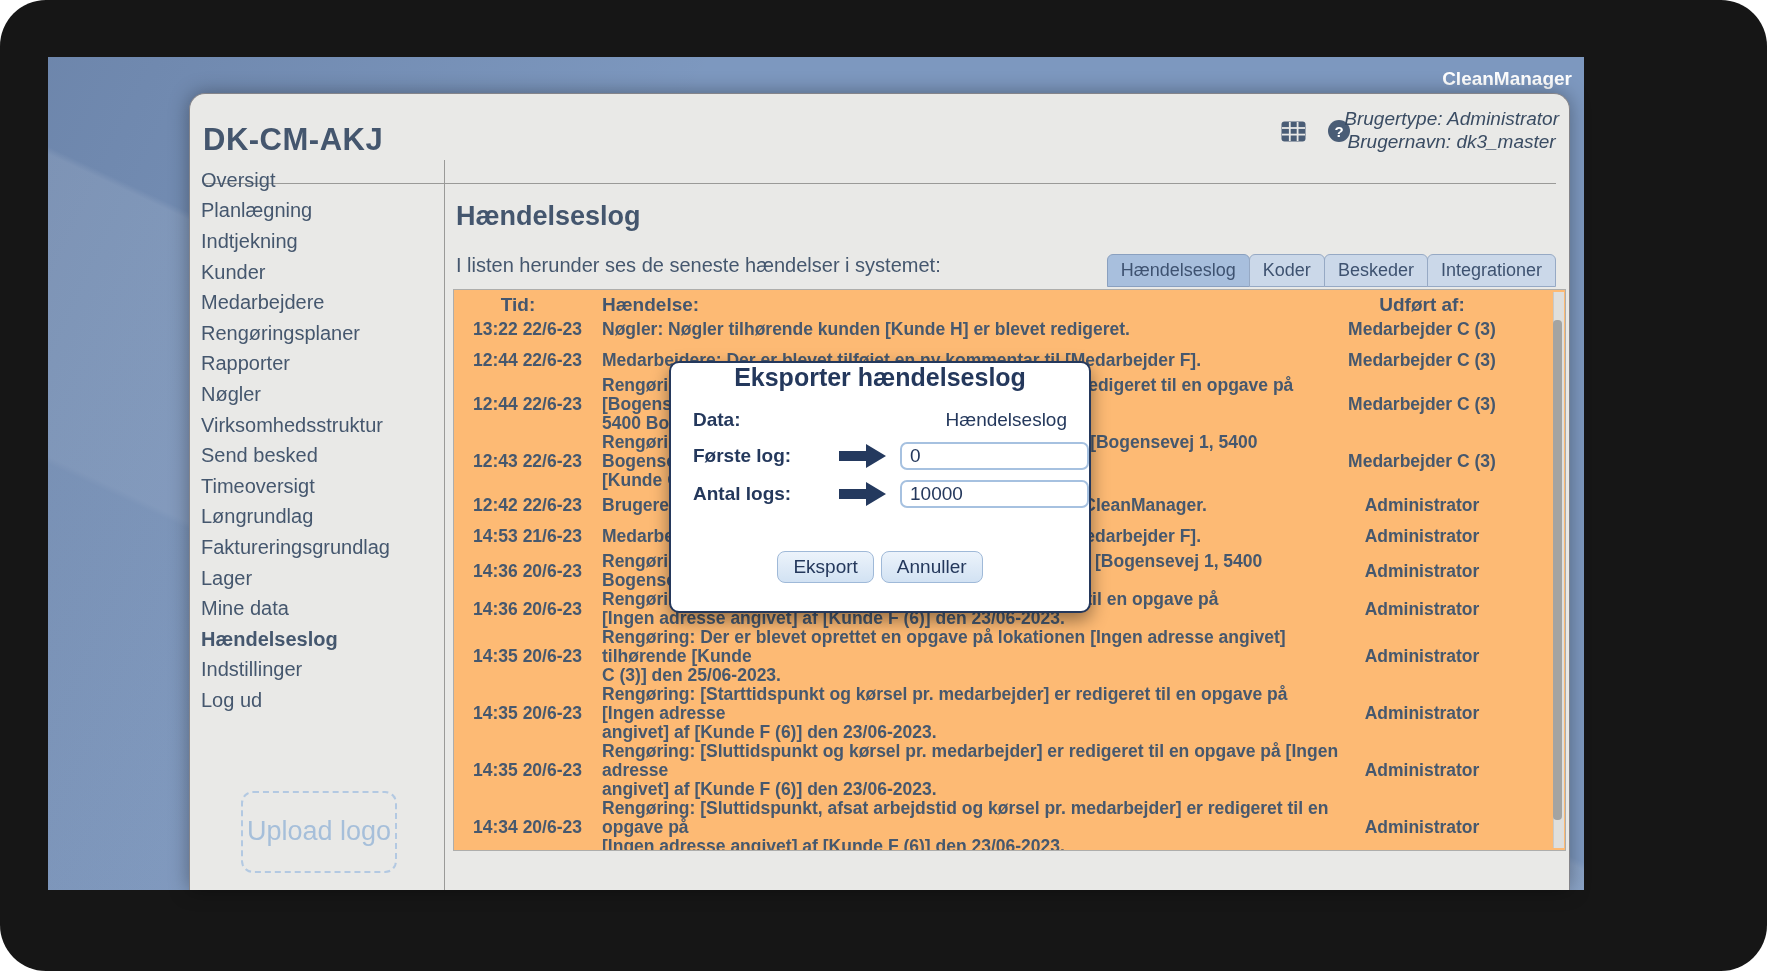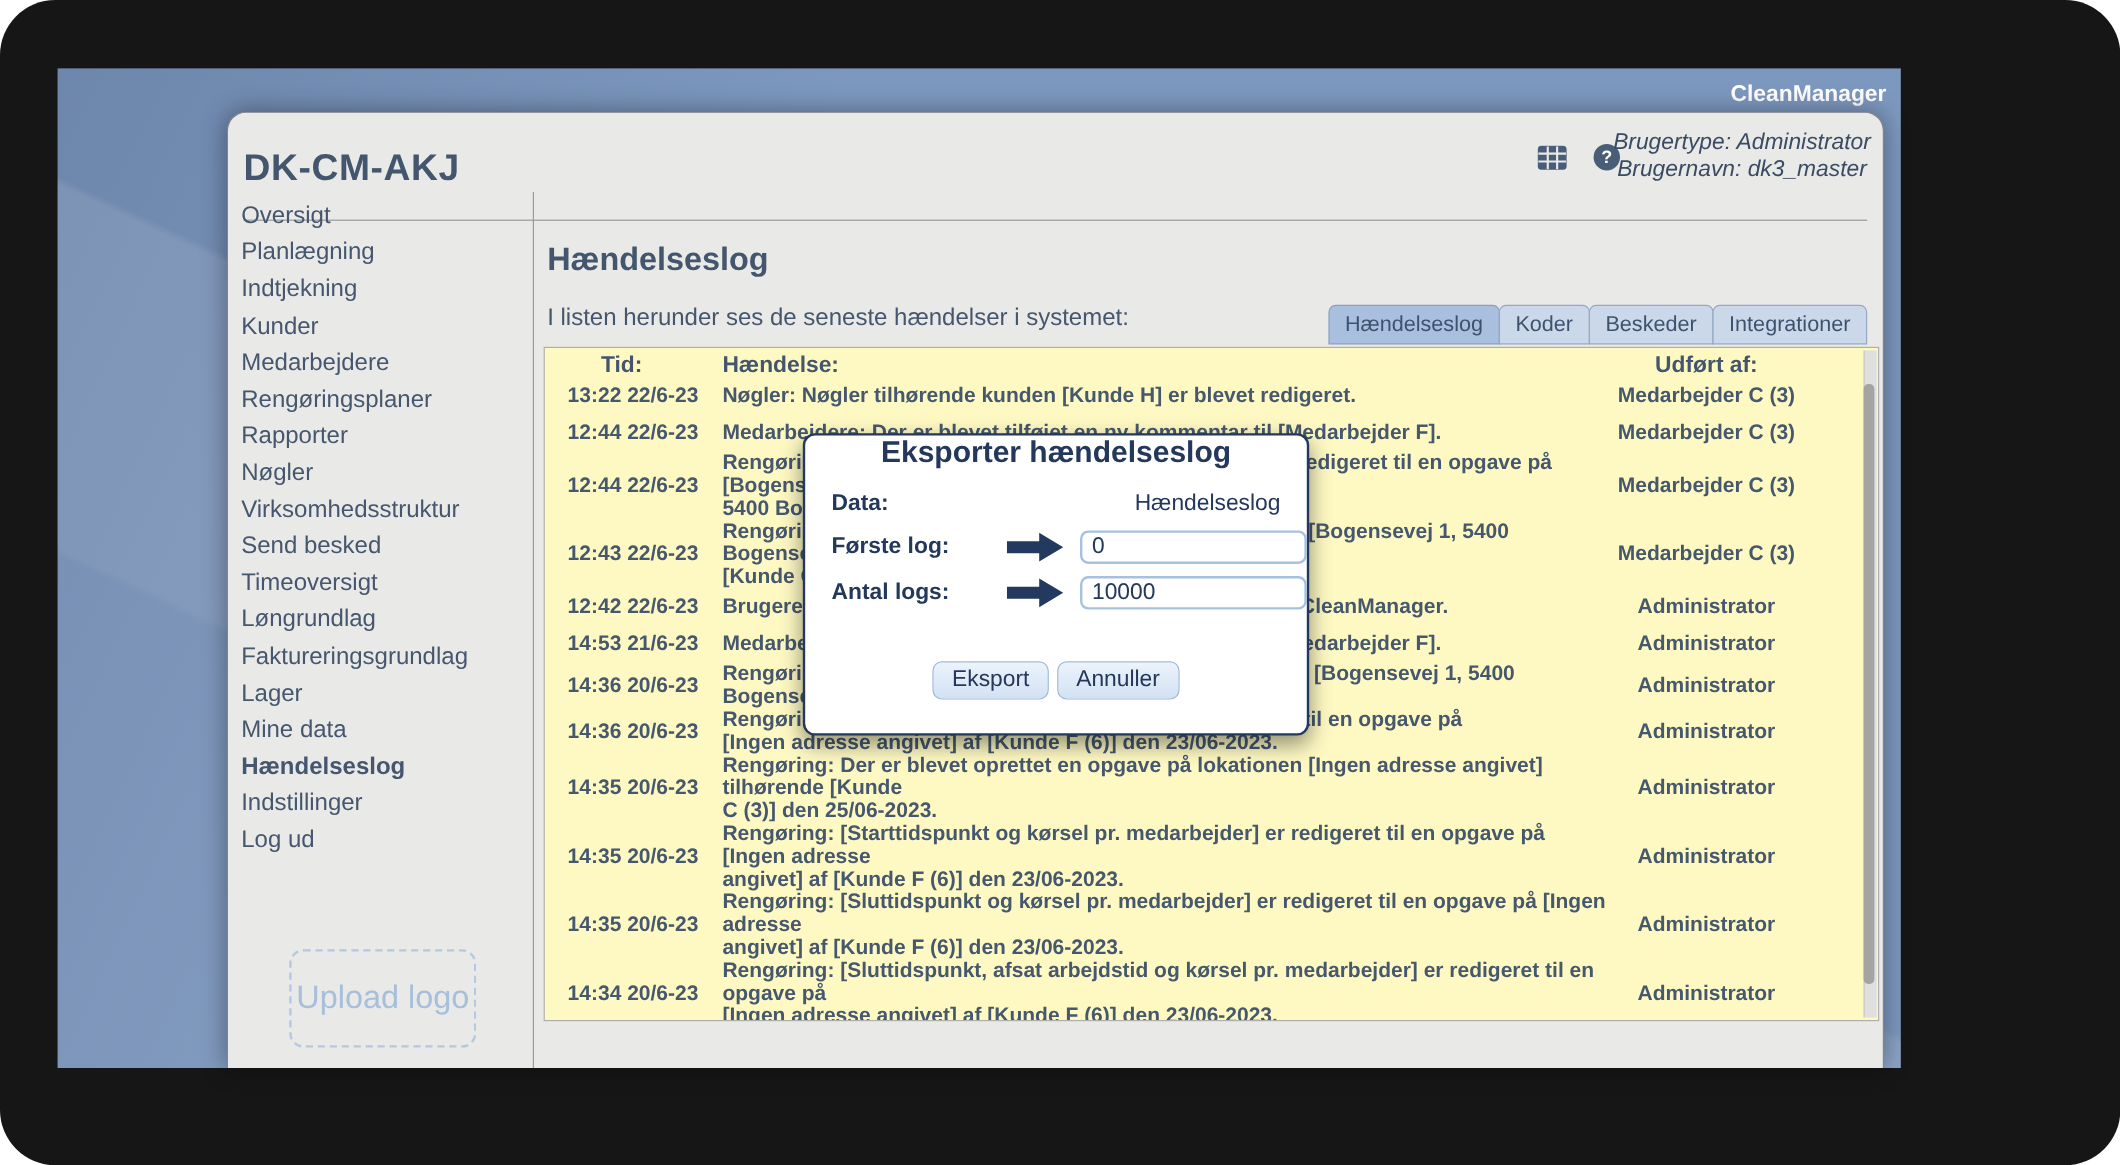--- a/index.html
+++ b/index.html
@@ -39,21 +39,21 @@
   .vrule{position:absolute;left:254px;top:66px;bottom:0;border-left:1.5px solid #9a9a98;}
 
   .main-h1{position:absolute;left:266px;top:107px;font-size:27px;font-weight:bold;color:#44566e;}
   .intro{position:absolute;left:266px;top:160px;font-size:20px;color:#45576e;}
 
   .tabs{position:absolute;right:13px;top:160px;height:33px;display:flex;}
   .tab{padding:0 13px;display:flex;align-items:center;font-size:18px;color:#3e5270;background:#cbd8e9;
     border:1px solid #96a9c4;border-radius:6px 6px 0 0;margin-left:-1px;cursor:pointer;white-space:nowrap;}
   .tab.active{background:#a8bfdd;border-color:#8aa0bf;}
 
-  .tablebox{position:absolute;left:263px;top:195px;width:1113px;height:562px;border:1px solid #aeaeac;background:#fef9c3;overflow:hidden;}
+  .tablebox{position:absolute;left:263px;top:195px;width:1113px;height:562px;border:1px solid #aeaeac;background:#fdba74;overflow:hidden;}
   .thead{position:absolute;top:4px;left:0;height:22px;display:flex;font-weight:bold;font-size:19px;color:#44566e;width:1101px;}
   .th-time{flex:none;width:128px;text-align:center;}
   .th-event{flex:none;margin-left:20px;width:740px;}
   .th-by{flex:none;width:160px;text-align:center;}
   .rows{position:absolute;top:24px;left:0;width:1101px;bottom:0;overflow:hidden;font-weight:bold;}
   .row{display:flex;align-items:center;min-height:31px;color:#46586e;}
   .c-time{flex:none;width:128px;text-align:right;font-size:17.5px;}
   .c-event{flex:none;margin-left:20px;width:740px;font-size:17.5px;line-height:19px;white-space:pre-line;}
   .c-by{flex:none;width:160px;text-align:center;font-size:17.5px;}
 

